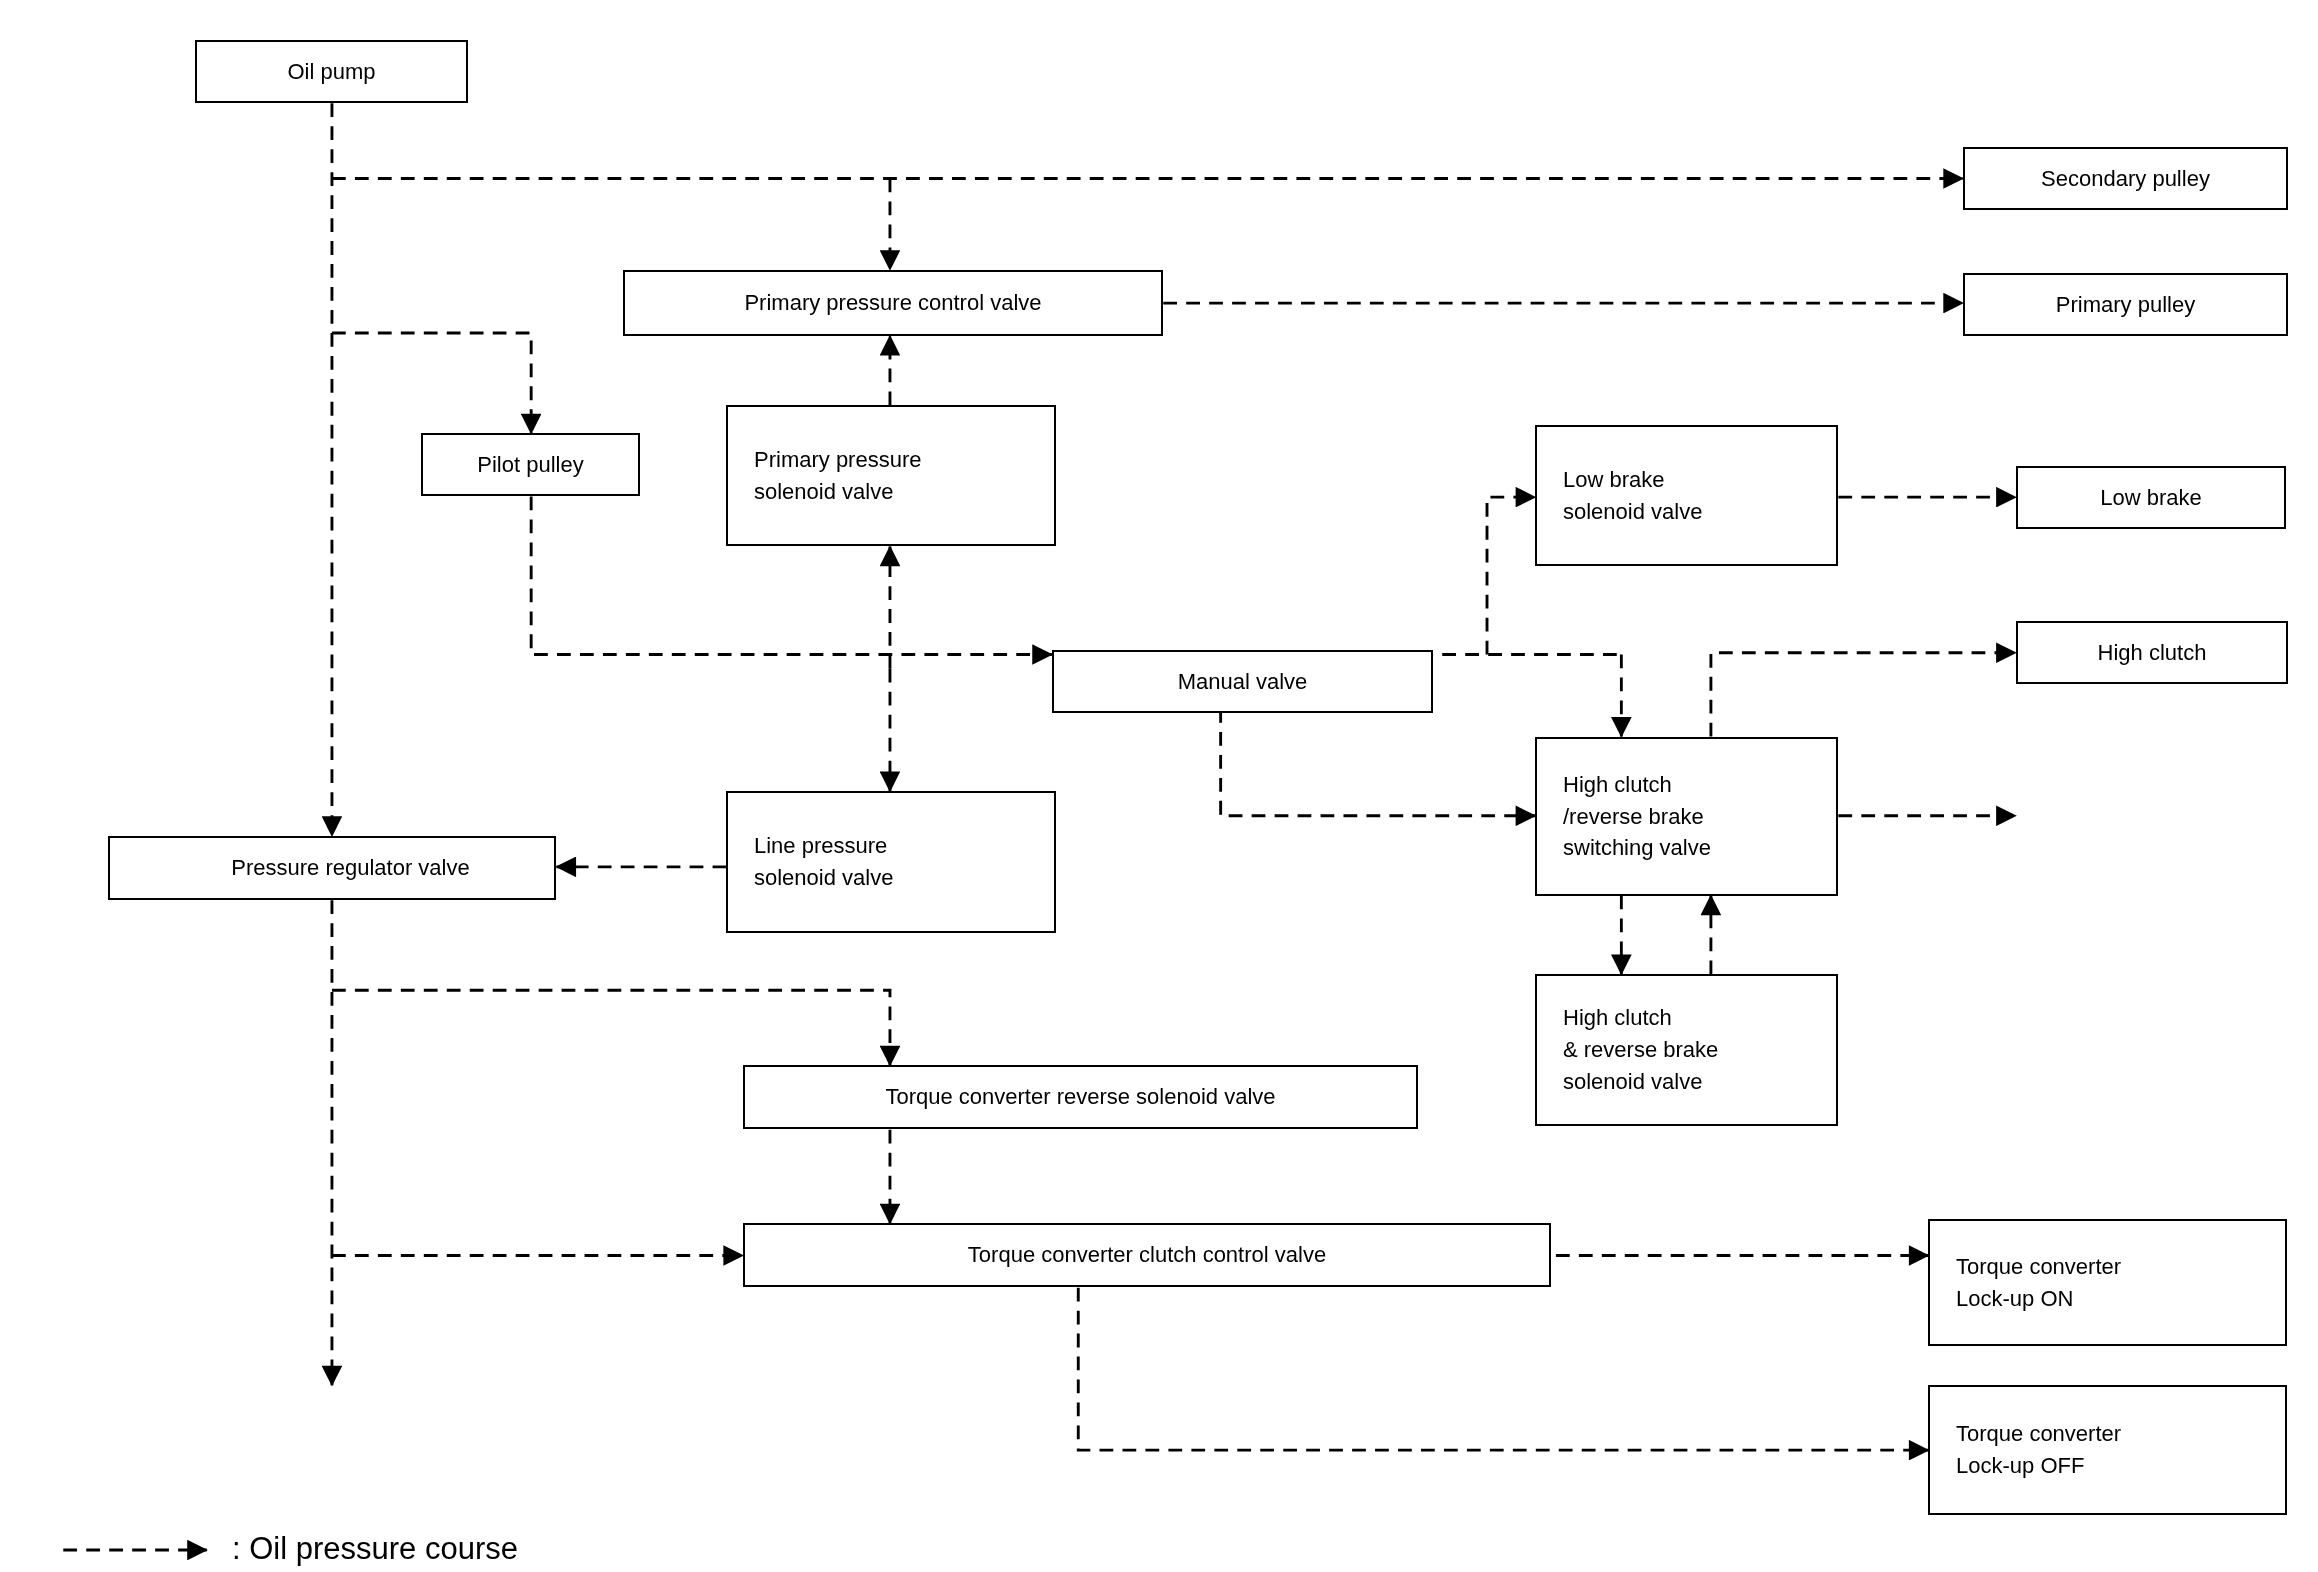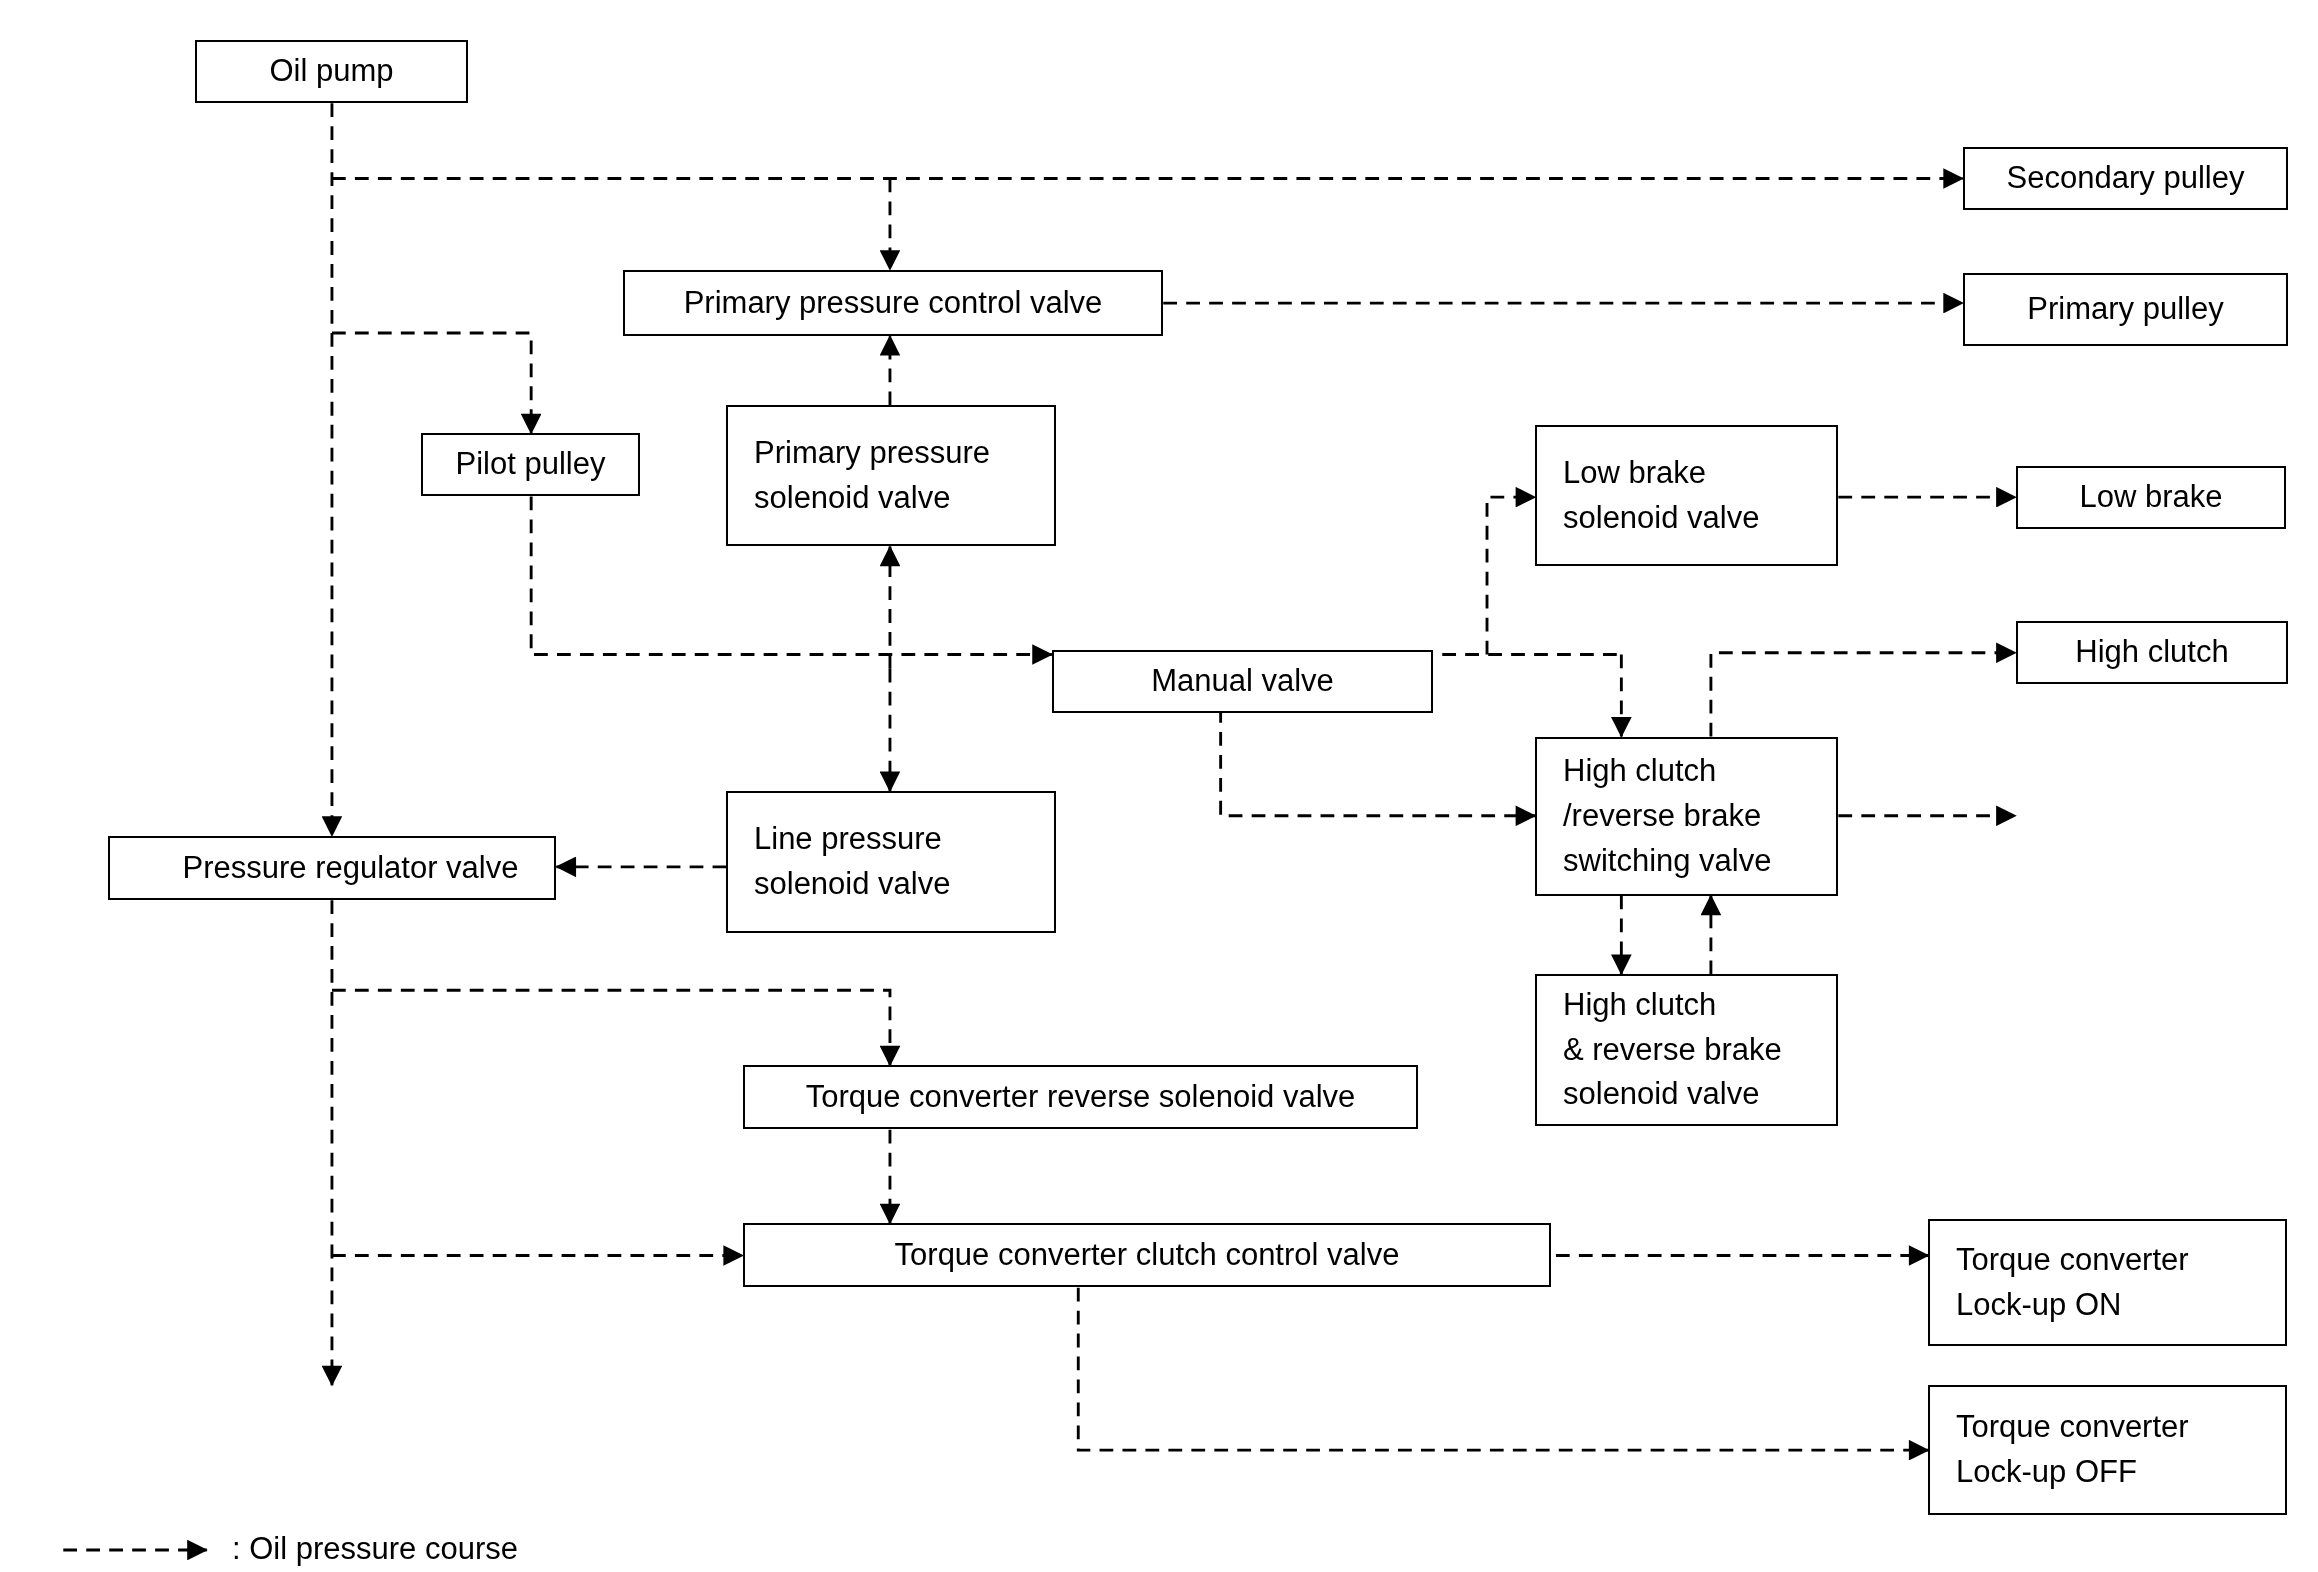--- a/index.html
+++ b/index.html
@@ -13,36 +13,36 @@
   }
   #wires{position:absolute;left:0;top:0;width:2319px;height:1573px;}
   .node{
     position:absolute;
     box-sizing:border-box;
     border:2.9px solid #000000;
     background:#ffffff;
     display:flex;
     align-items:center;
     justify-content:center;
-    font-size:31px;
+    font-size:22px;
     line-height:1.45;
     white-space:pre-line;
     text-align:center;
   }
   .node.left{
     justify-content:flex-start;
     text-align:left;
     padding-left:26px;
     padding-right:11.5px;
   }
   
   #oil-pump            {left:195px;  top:40px;   width:273px;  height:63px;}
   #secondary-pulley    {left:1963px; top:147px;  width:325px;  height:63px;}
   #ppcv                {left:623px; top:270px;  width:540px;  height:66px;}
-  #primary-pulley      {left:1963px; top:273px;  width:325px;  height:73px;}
+  #primary-pulley      {left:1963px; top:273px;  width:325px;  height:63px;}
   #pilot-valve         {left:421px;  top:433px;  width:219px;  height:63px;}
   #ppsv                {left:726px; top:405px;  width:330px;  height:141px;}
   #lbsv                {left:1535px; top:425px;  width:303px;  height:141px;}
   #low-brake           {left:2016px; top:466px;  width:270px;  height:63px;}
   #manual-valve        {left:1052px; top:650px; width:381px;  height:63px;}
   #high-clutch         {left:2016px; top:621px; width:272px;  height:63px;}
   #switching-valve     {left:1535px; top:737px; width:303px;  height:159px;}
   #reverse-brake       {left:2016px; top:784px; width:272px;  height:63px;}
   #prv                 {left:108px;  top:836px; width:448px;  height:64px;padding-left:37px;}
   #lpsv                {left:726px; top:791px; width:330px;  height:142px;}

